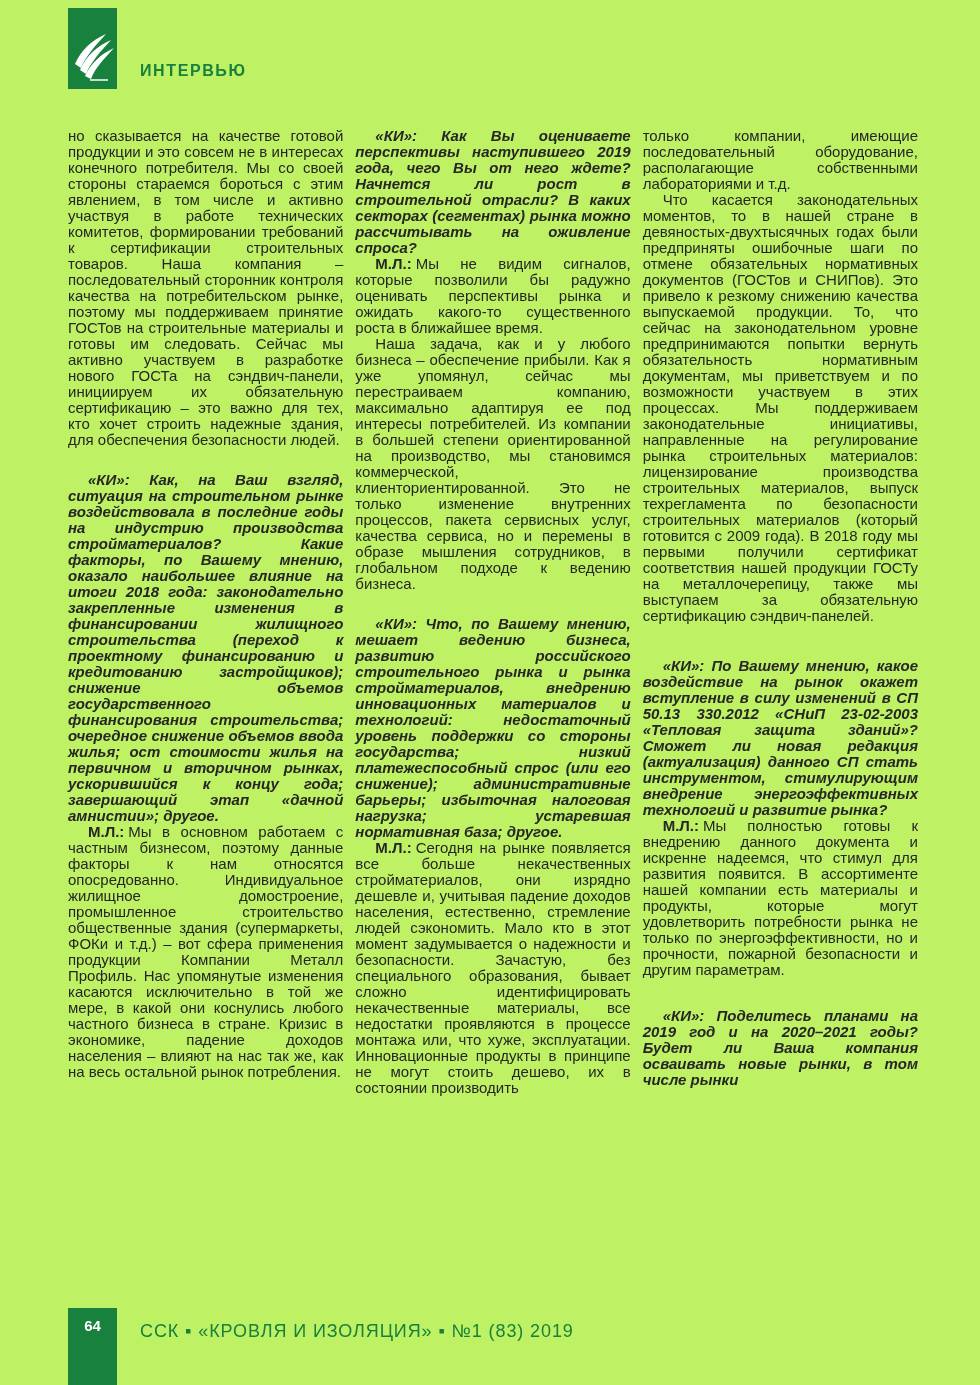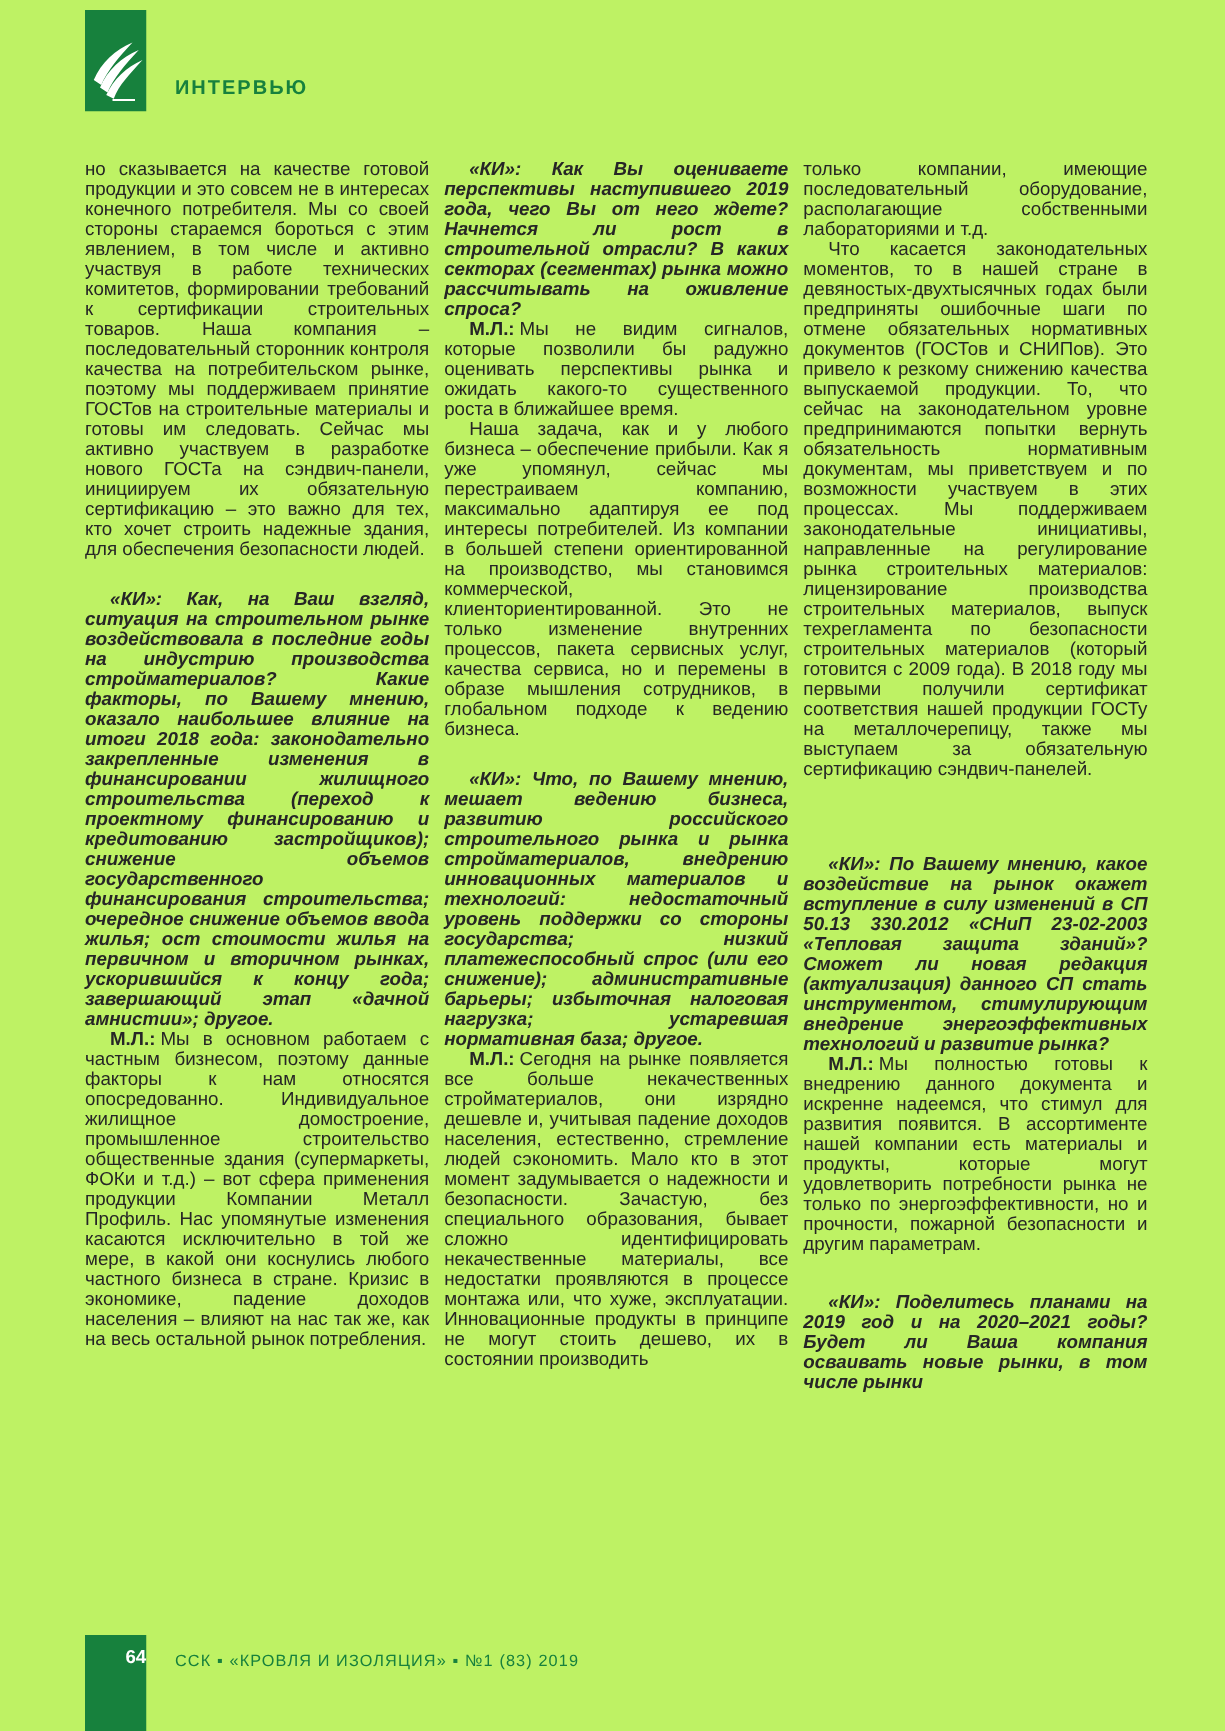--- a/index.html
+++ b/index.html
@@ -25,33 +25,33 @@
   }
   .col p {
     font-size:15px; line-height:16px; text-align:justify;
     overflow-wrap:break-word; hyphens:auto;
   }
   .col p.indent { text-indent:20px; }
   .question {
     font-weight:bold; font-style:italic; text-indent:20px;
   }
   .q-gap   { margin-top:24px; }
-  .q-gap-lg{ margin-top:60px; }
+  .q-gap-lg{ margin-top:34px; }
   .q-gap-md{ margin-top:30px; }
   .answer  { text-indent:20px; }
   .speaker { font-weight:bold; margin-right:4px; }
   
   .page-num-box {
     position:absolute; left:68px; top:1308px; width:49px; height:77px;
-    background:var(--accent); color:#ffffff; text-align:right;
+    background:var(--accent); color:#ffffff; text-align:center;
     font-weight:bold; font-size:15px; padding-top:9px;
   }
   .footer-line {
     position:absolute; left:140px; top:1321px;
-    color:var(--accent); font-size:13px; letter-spacing:0.9px;
+    color:var(--accent); font-size:18px; letter-spacing:0.9px;
   }
 </style>
 </head>
 <body>
 
 <div class="page">
 
   <div class="logo-box">
     <svg width="49" height="81" viewBox="0 0 49 81" xmlns="http://www.w3.org/2000/svg">
       <path d="M7 56 C13 42, 24 32, 38 26 C27 38, 18 48, 13 60 Z" fill="#ffffff"></path>

